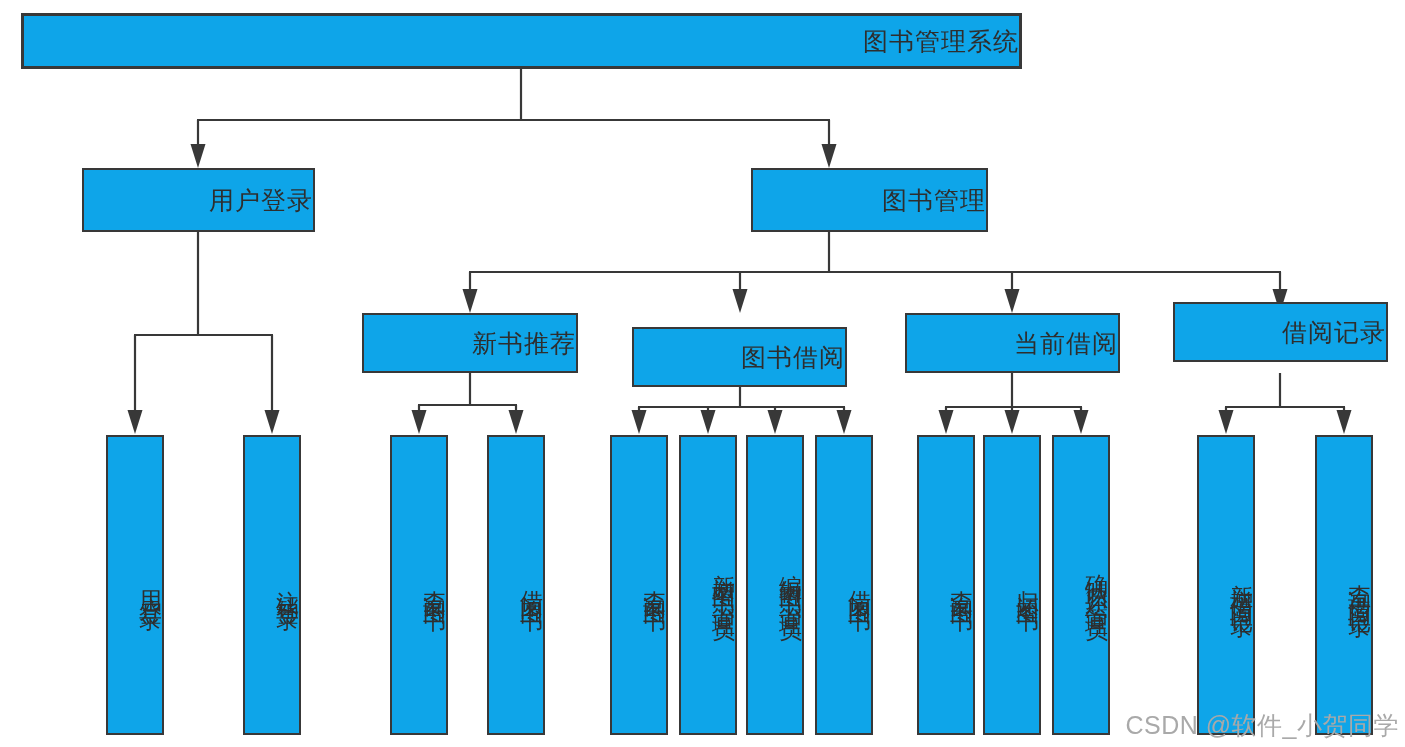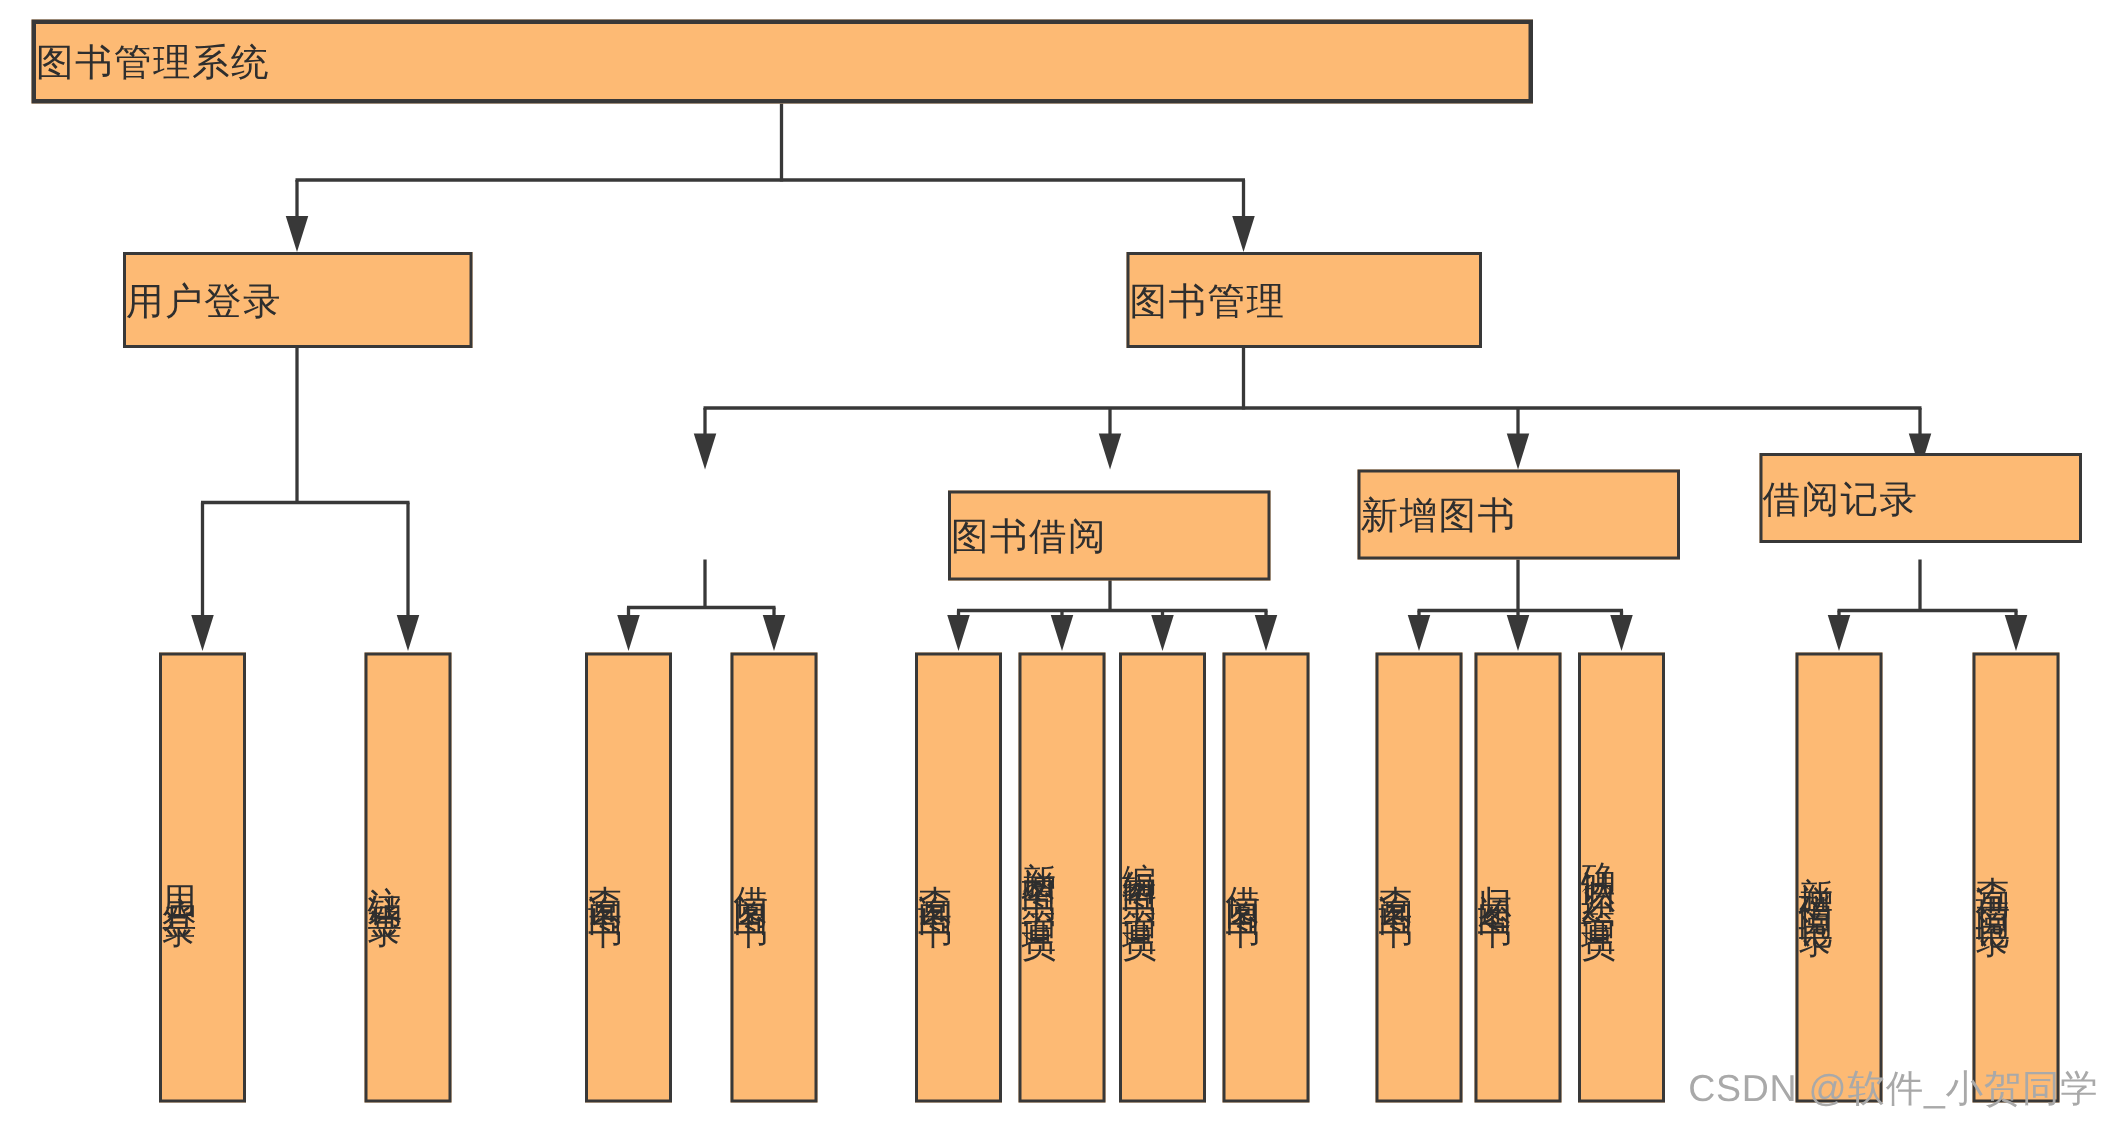--- a/index.html
+++ b/index.html
@@ -18,26 +18,26 @@
   #connectors {
     position: absolute;
     left: 0; top: 0;
     width: 1405px;
     height: 747px;
     pointer-events: none;
   }
   .node {
     position: absolute;
     box-sizing: border-box;
-    background: #fdba74;
+    background: #0ea5e9;
     border: 2.5px solid #383838;
     color: #2e2e2e;
     display: flex;
     align-items: center;
-    justify-content: flex-start;
+    justify-content: flex-end;
     text-align: center;
     z-index: 2;
   }
   .h-node { font-size: 25px; letter-spacing: 1px; }
   .root-node { border-width: 3px; }
   .v-node {
     width: 58px;
     height: 300px;
     top: 435px;
     font-size: 23px;
@@ -123,25 +123,28 @@
     <span>图书管理系统</span>
   </div>
 
   <div class="node h-node" style="left:82px; top:168px; width:233px; height:64px;">
     <span>用户登录</span>
   </div>
   <div class="node h-node" style="left:711px; top:168px; width:237px; height:64px;margin-left:40px;">
     <span>图书管理</span>
   </div>
 
+  <div class="node h-node" style="left:362px; top:313px; width:216px; height:60px;">
+    <span>新书推荐</span>
+  </div>
   <div class="node h-node" style="left:632px; top:327px; width:215px; height:60px;">
     <span>图书借阅</span>
   </div>
   <div class="node h-node" style="left:905px; top:313px; width:215px; height:60px;">
-    <span>新增图书</span>
+    <span>当前借阅</span>
   </div>
   <div class="node h-node" style="left:1173px; top:302px; width:215px; height:60px;">
     <span>借阅记录</span>
   </div>
 
   <div class="node v-node" style="left:106px;">
     <span class="v-label">用户登录</span>
   </div>
   <div class="node v-node" style="left:243px;">
     <span class="v-label">注销登录</span>

